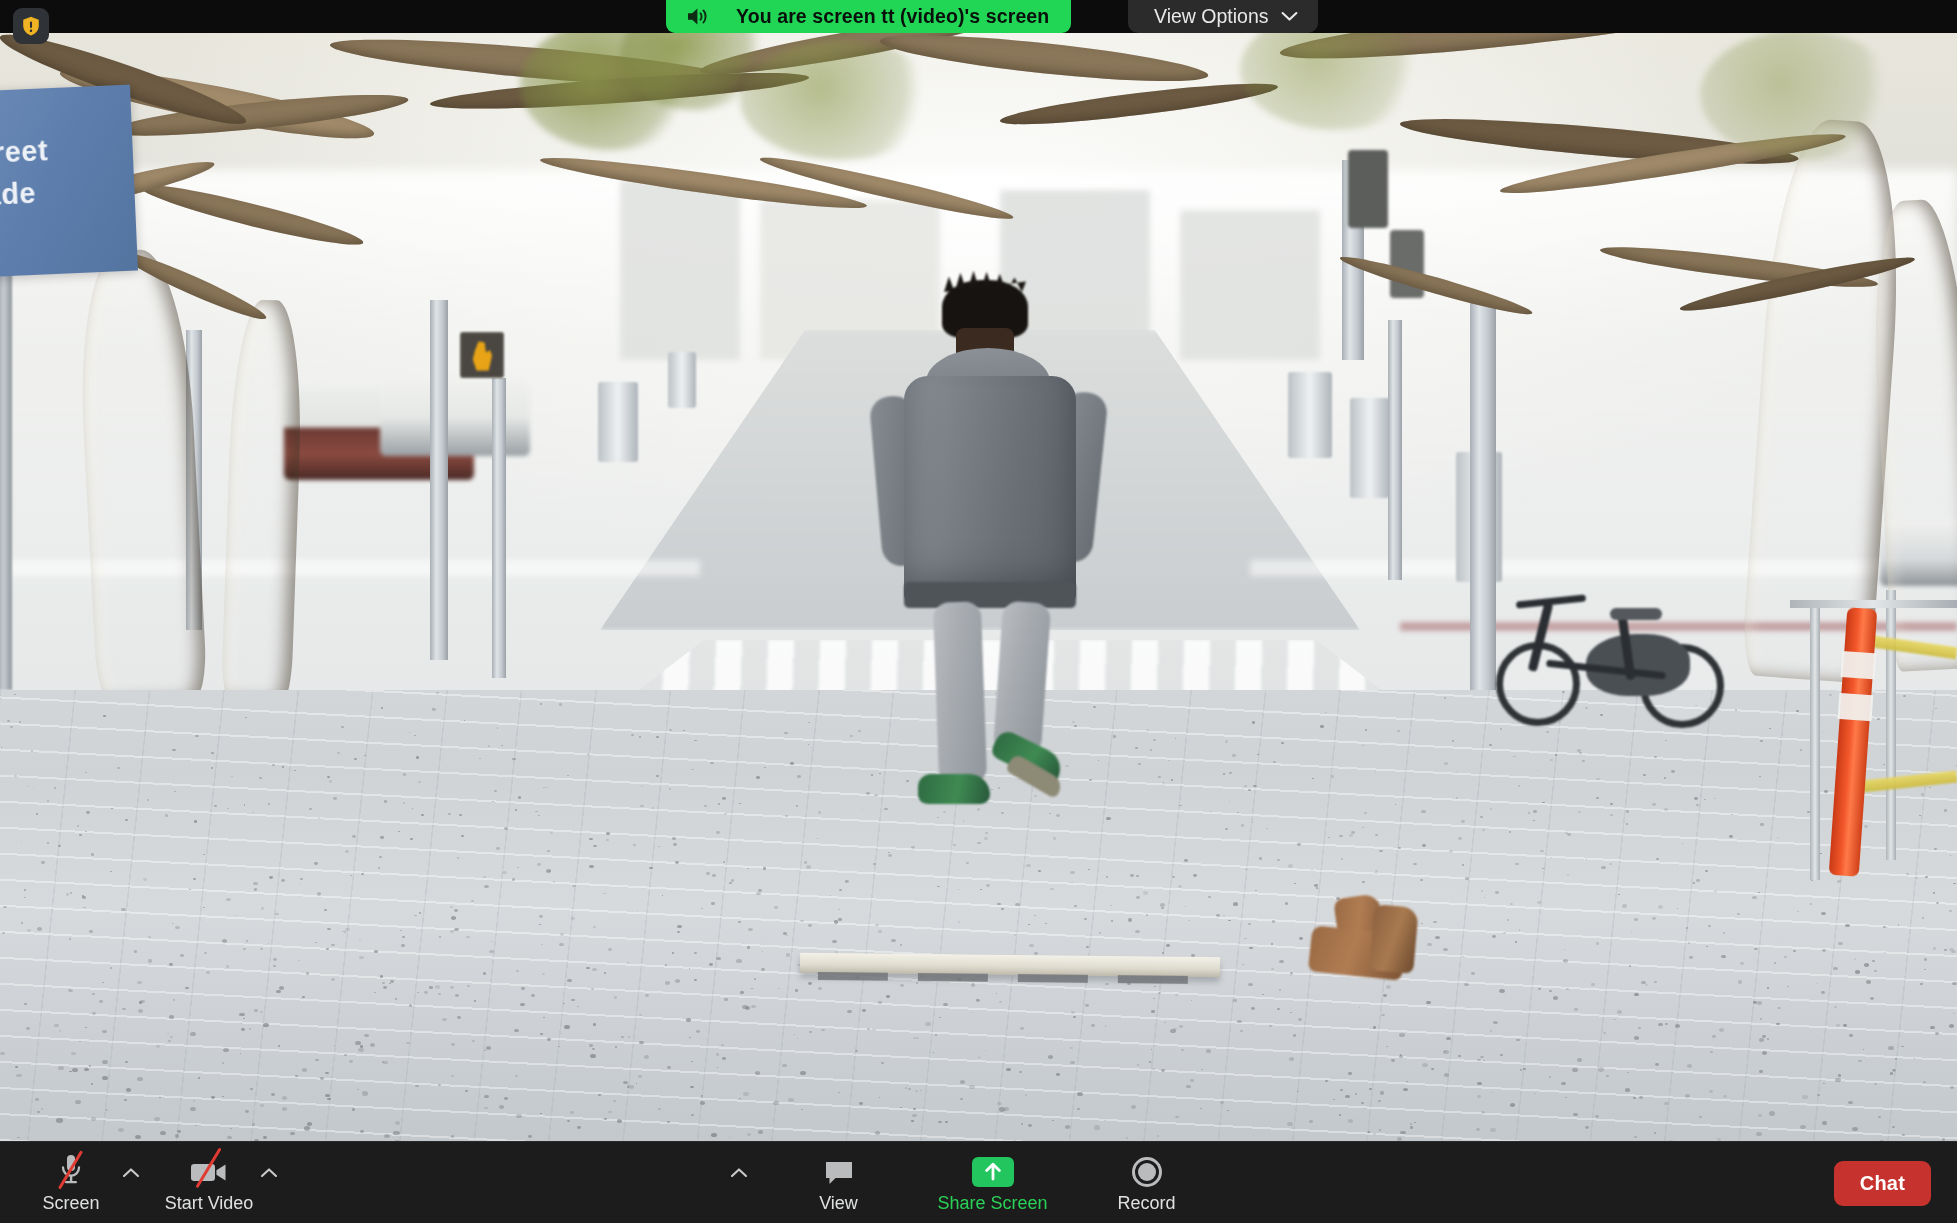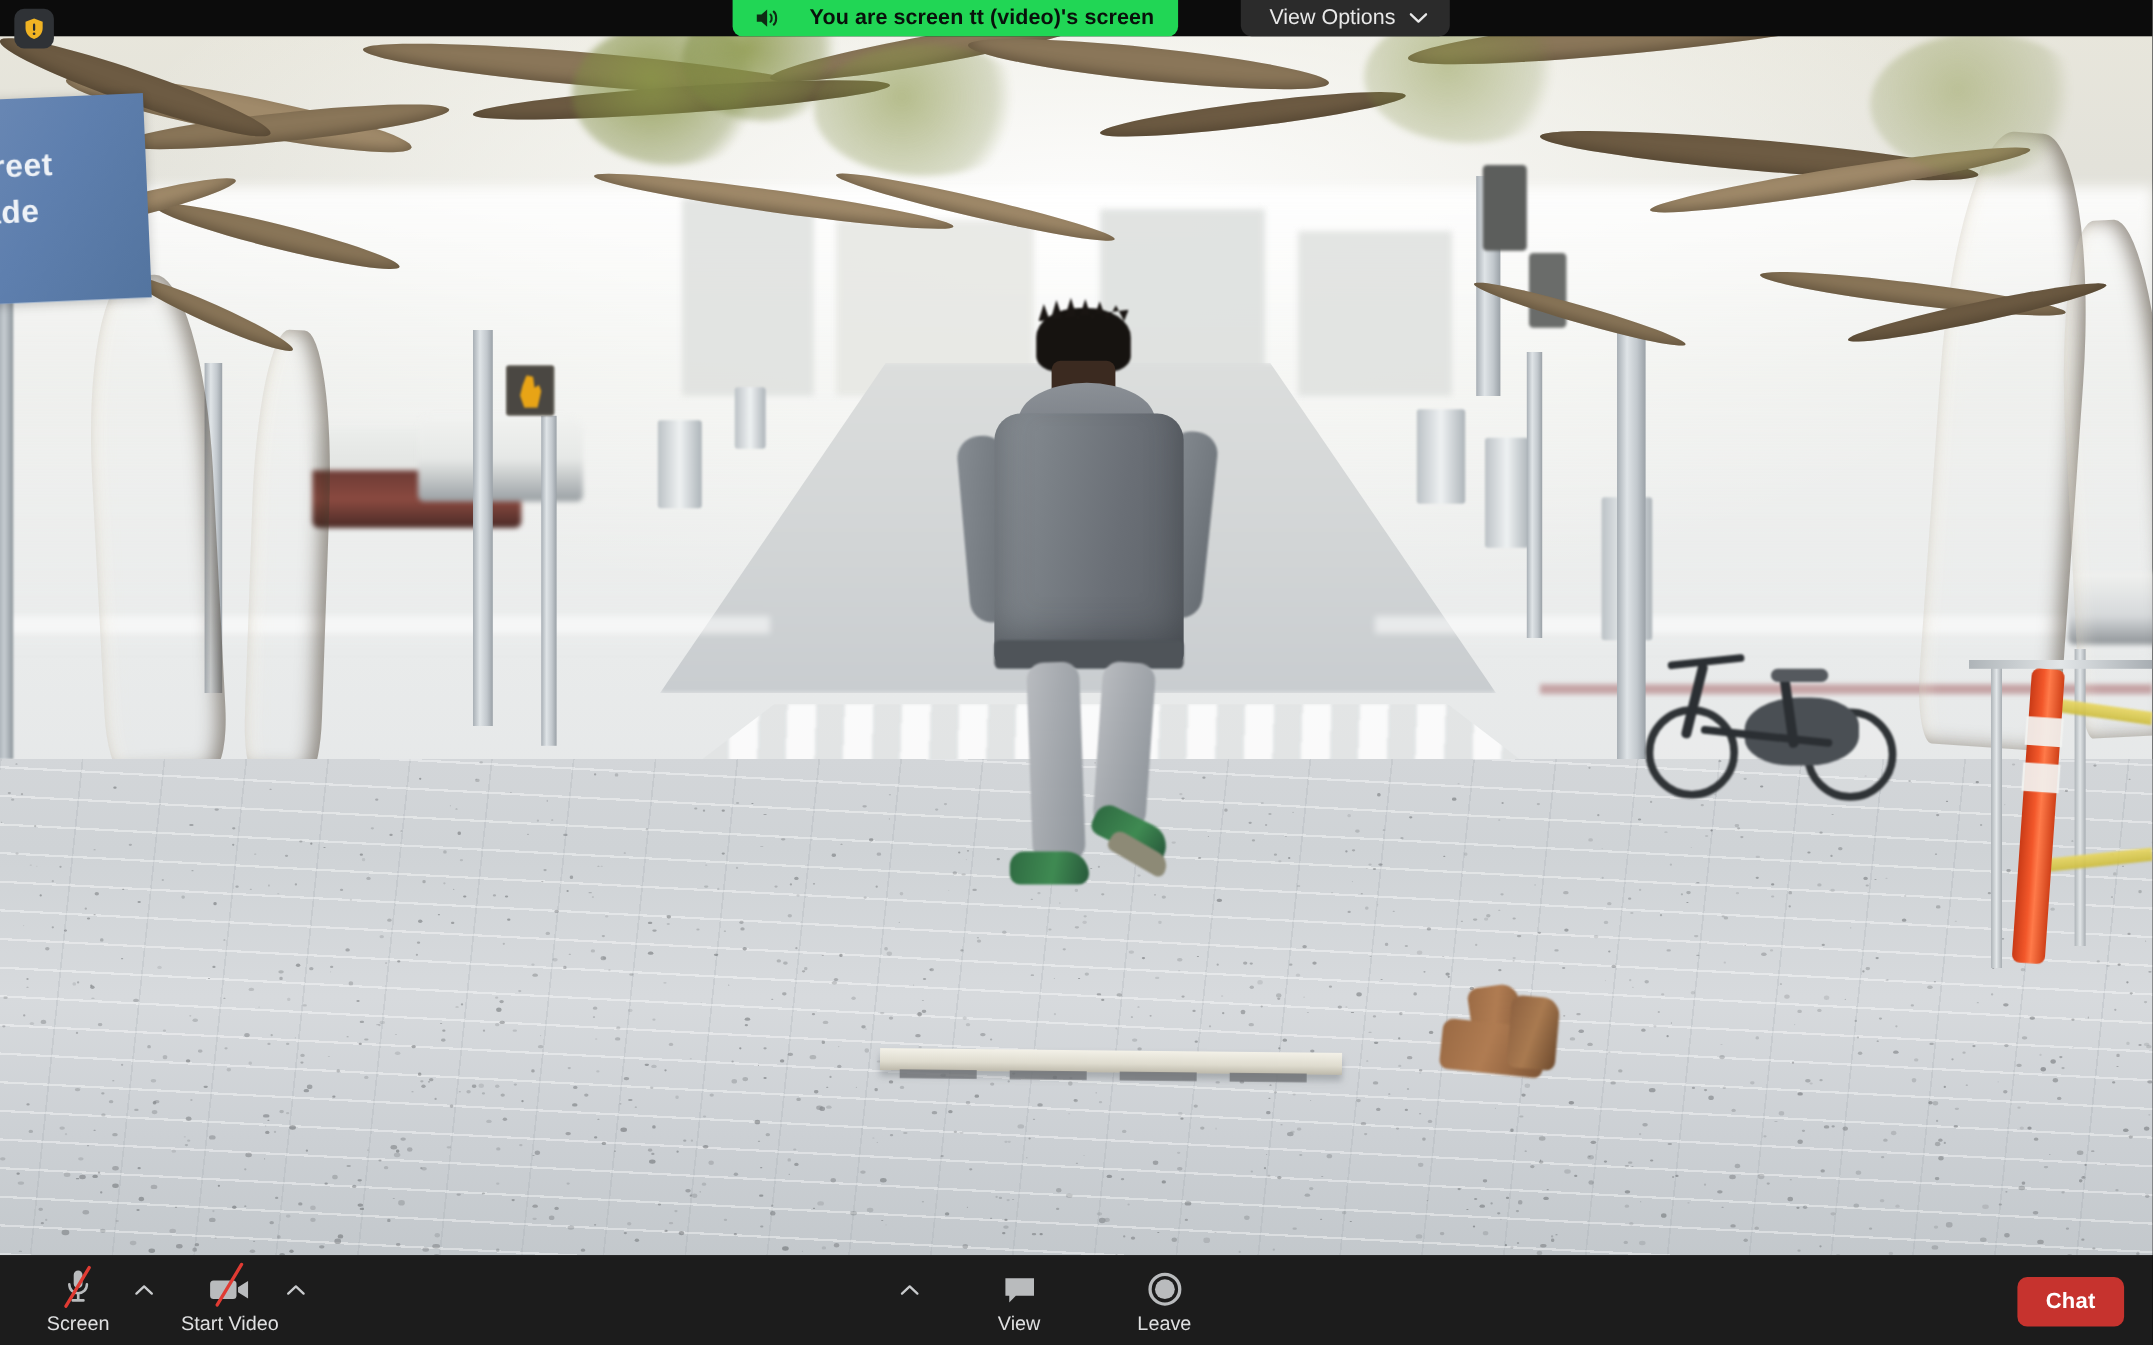--- a/index.html
+++ b/index.html
@@ -1753,28 +1753,39 @@
 
       <div class="tb-item" style="margin-right:26px;">
         <div class="ic">
           <svg width="32" height="28" viewBox="0 0 32 28">
             <path d="M3 3 H29 V19 H12.5 L6.5 25 V19 H3 Z" fill="#b9bbbd"></path>
           </svg>
         </div>
         <span class="tx">View</span>
       </div>
 
+      <div class="tb-item accent" style="min-width:150px;margin-right:26px;">
+        <div class="ic">
+          <span class="share-sq">
+            <svg width="20" height="22" viewBox="0 0 20 22">
+              <path d="M10 3.6 L10 18" stroke="#ffffff" stroke-width="2.8" stroke-linecap="round"></path>
+              <path d="M3.6 9.6 L10 3.2 L16.4 9.6" stroke="#ffffff" stroke-width="2.8" fill="none" stroke-linecap="round" stroke-linejoin="round"></path>
+            </svg>
+          </span>
+        </div>
+        <span class="tx">Share Screen</span>
+      </div>
 
       <div class="tb-item" style="margin-right:26px;">
         <div class="ic">
           <span class="rec-circle">
               <i></i>
             </span>
         </div>
-        <span class="tx">Leave</span>
+        <span class="tx">Record</span>
       </div>
 
 
 
     </div>
 
     <div class="tb-right">
       <button class="leave-btn">Chat</button>
     </div>
 

